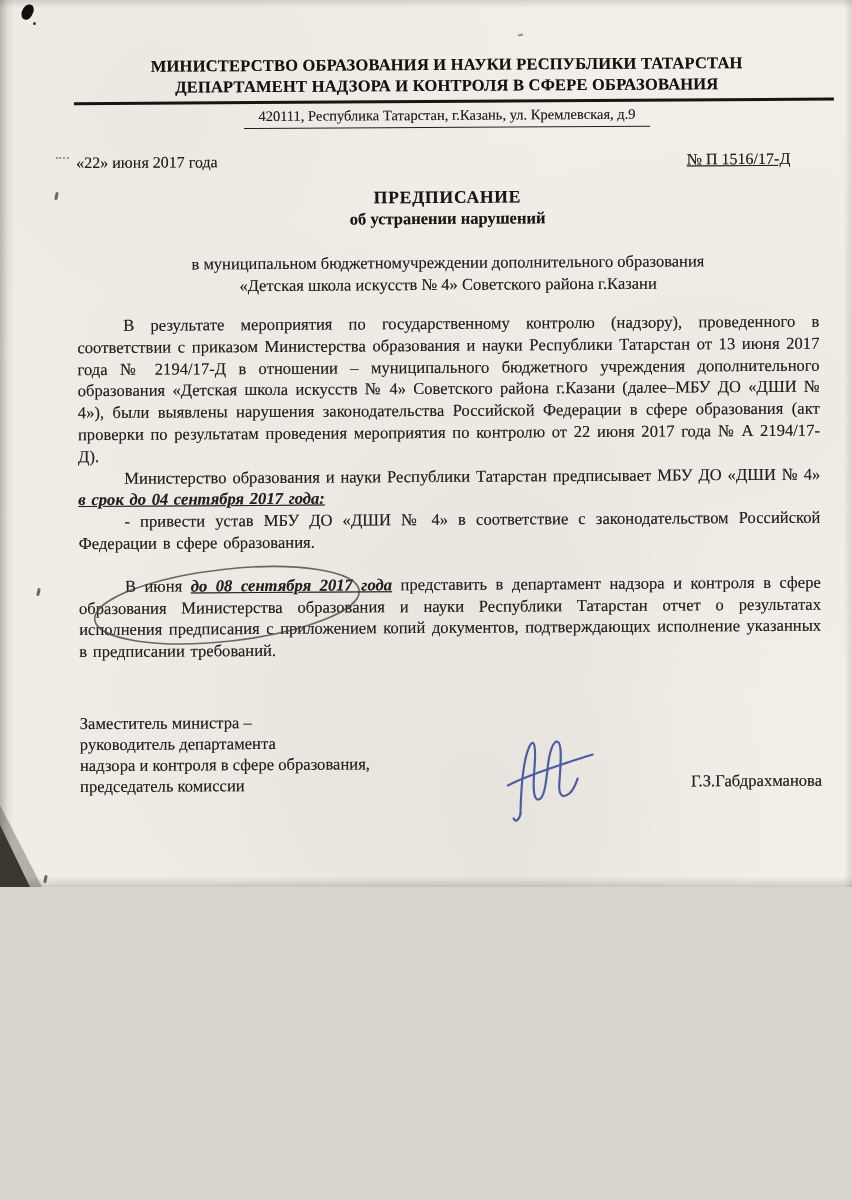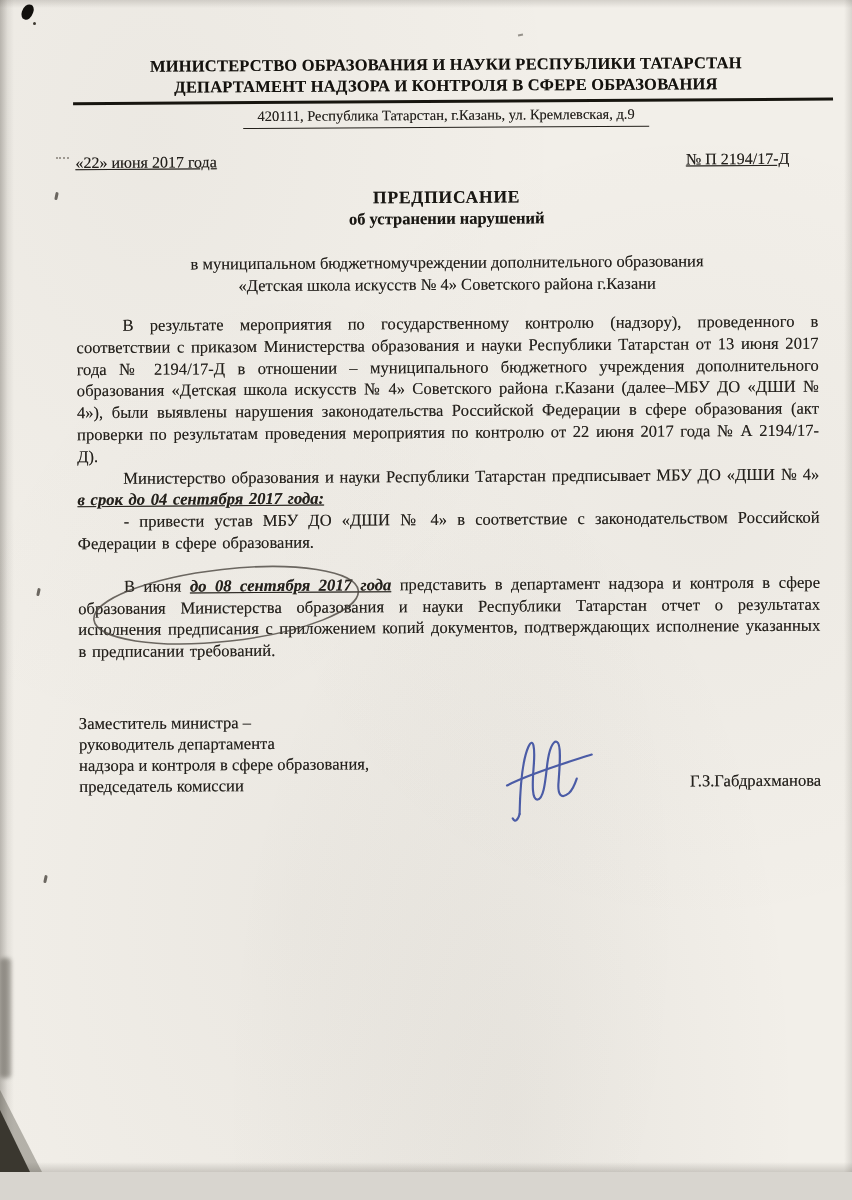--- a/index.html
+++ b/index.html
@@ -1,20 +1,20 @@
 <!DOCTYPE html>
 <html><head>
 <meta charset="utf-8">
 <style>
   * { margin:0; padding:0; box-sizing:border-box; }
   html,body { background:#d8d5cf; }
   body { font-family:"Liberation Serif","DejaVu Serif",serif; }
 
   .scan{
-    position:relative; width:852px; height:1172px; overflow:hidden;
+    position:relative; width:852px; height:887px; overflow:hidden;
     color:#23201c;
     background:
       radial-gradient(ellipse at 18% 12%, rgba(60,55,45,.035), transparent 42%),
       radial-gradient(ellipse at 82% 45%, rgba(60,55,45,.03), transparent 45%),
       radial-gradient(ellipse at 35% 78%, rgba(60,55,45,.04), transparent 50%),
       radial-gradient(ellipse at 60% 95%, rgba(60,55,45,.05), transparent 40%),
       #f2efe9;
   }
   .page{
     position:absolute; inset:0;
@@ -23,21 +23,21 @@
     text-shadow:0 0 .5px rgba(35,32,28,.5);
   }
 
   .org{ text-align:center; font-weight:bold; font-size:16.5px; line-height:21px;
         letter-spacing:.2px; color:#14120e; }
   .header-rule{ height:3px; background:#17150f; margin:4px -16px 0 -2px; }
   .address{ text-align:center; font-size:14.5px; line-height:19px; margin-top:3px; }
   .address span{ display:inline-block; padding:0 14px 2px; border-bottom:1.5px solid #23201b; }
 
   .meta-row{ display:flex; justify-content:space-between; margin-top:24px; font-size:16px; }
-  .doc-date{ text-decoration:underline; }
+  .doc-date{ }
   .doc-number{ text-decoration:underline; margin-right:28px; }
 
   .title{ text-align:center; margin-top:16px; font-weight:bold; color:#191713; }
   .title-line1{ font-size:17.5px; letter-spacing:.8px; line-height:22px; }
   .title-line2{ font-size:16.5px; line-height:22px; }
 
   .addressee{ text-align:center; margin-top:22px; font-size:16.5px; line-height:21.5px; }
 
   .body-p{ font-size:16.6px; line-height:21.8px; text-align:justify;
            text-indent:46px; word-spacing:1.5px; color:#24211c; }
@@ -90,21 +90,21 @@
 <div class="scan">
   <div class="page">
 
     <div class="org">МИНИСТЕРСТВО ОБРАЗОВАНИЯ И НАУКИ РЕСПУБЛИКИ ТАТАРСТАН</div>
     <div class="org">ДЕПАРТАМЕНТ НАДЗОРА И КОНТРОЛЯ В СФЕРЕ ОБРАЗОВАНИЯ</div>
     <div class="header-rule"></div>
     <div class="address"><span>420111, Республика Татарстан, г.Казань, ул. Кремлевская, д.9</span></div>
 
     <div class="meta-row">
       <span class="doc-date">«22» июня 2017 года</span>
-      <span class="doc-number">№ П 2194/17-Д</span>
+      <span class="doc-number">№ П 1516/17-Д</span>
     </div>
 
     <div class="title">
       <div class="title-line1">ПРЕДПИСАНИЕ</div>
       <div class="title-line2">об устранении нарушений</div>
     </div>
 
     <div class="addressee">
       <div>в муниципальном бюджетномучреждении дополнительного образования</div>
       <div>«Детская школа искусств № 4» Советского района г.Казани</div>

